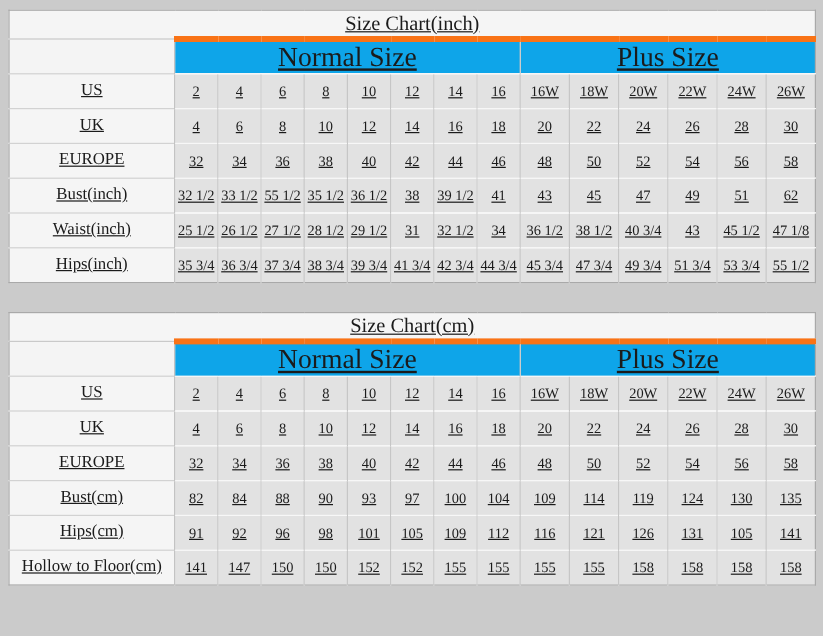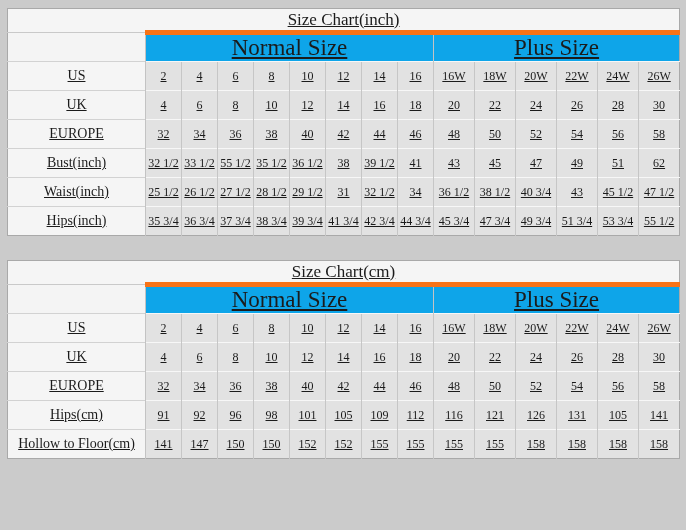--- a/index.html
+++ b/index.html
@@ -132,21 +132,21 @@
           <td class="val" colspan="1">28 1/2</td>
           <td class="val" colspan="1">29 1/2</td>
           <td class="val" colspan="1">31</td>
           <td class="val" colspan="1">32 1/2</td>
           <td class="val" colspan="1">34</td>
           <td class="val" colspan="1">36 1/2</td>
           <td class="val" colspan="1">38 1/2</td>
           <td class="val" colspan="1">40 3/4</td>
           <td class="val" colspan="1">43</td>
           <td class="val" colspan="1">45 1/2</td>
-          <td class="val" colspan="1">47 1/2</td>
+          <td class="val" colspan="1">47 1/8</td>
         </tr>
         <tr>
           <td class="label" colspan="1">Hips(inch)</td>
           <td class="val" colspan="1">35 3/4</td>
           <td class="val" colspan="1">36 3/4</td>
           <td class="val" colspan="1">37 3/4</td>
           <td class="val" colspan="1">38 3/4</td>
           <td class="val" colspan="1">39 3/4</td>
           <td class="val" colspan="1">41 3/4</td>
           <td class="val" colspan="1">42 3/4</td>
@@ -221,20 +221,37 @@
           <td class="val" colspan="1">44</td>
           <td class="val" colspan="1">46</td>
           <td class="val" colspan="1">48</td>
           <td class="val" colspan="1">50</td>
           <td class="val" colspan="1">52</td>
           <td class="val" colspan="1">54</td>
           <td class="val" colspan="1">56</td>
           <td class="val" colspan="1">58</td>
         </tr>
         <tr>
+          <td class="label" colspan="1">Bust(cm)</td>
+          <td class="val" colspan="1">82</td>
+          <td class="val" colspan="1">84</td>
+          <td class="val" colspan="1">88</td>
+          <td class="val" colspan="1">90</td>
+          <td class="val" colspan="1">93</td>
+          <td class="val" colspan="1">97</td>
+          <td class="val" colspan="1">100</td>
+          <td class="val" colspan="1">104</td>
+          <td class="val" colspan="1">109</td>
+          <td class="val" colspan="1">114</td>
+          <td class="val" colspan="1">119</td>
+          <td class="val" colspan="1">124</td>
+          <td class="val" colspan="1">130</td>
+          <td class="val" colspan="1">135</td>
+        </tr>
+        <tr>
           <td class="label" colspan="1">Hips(cm)</td>
           <td class="val" colspan="1">91</td>
           <td class="val" colspan="1">92</td>
           <td class="val" colspan="1">96</td>
           <td class="val" colspan="1">98</td>
           <td class="val" colspan="1">101</td>
           <td class="val" colspan="1">105</td>
           <td class="val" colspan="1">109</td>
           <td class="val" colspan="1">112</td>
           <td class="val" colspan="1">116</td>

